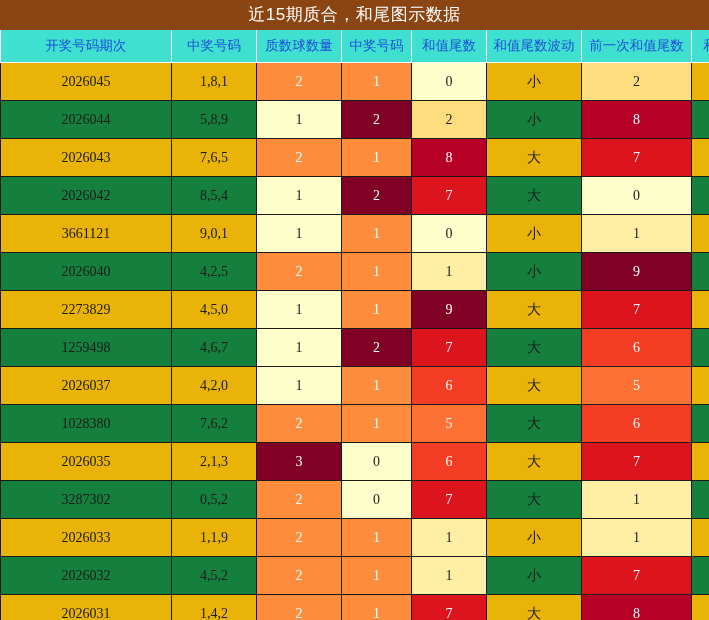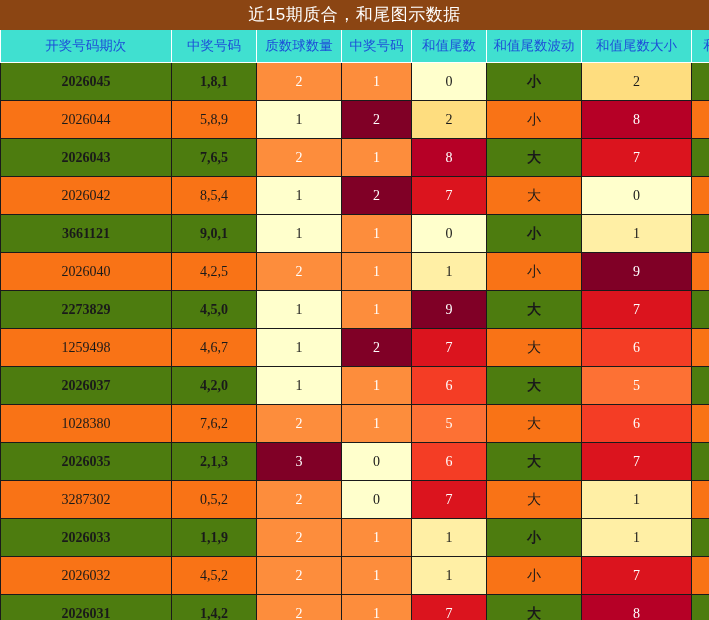--- a/index.html
+++ b/index.html
@@ -61,22 +61,22 @@
     color:#1a1a1a;
     border:1px solid #1a1a1a;
     font-family:"Liberation Serif","DejaVu Serif",serif;
   }
   tbody tr td.plain{
     border-left:1px solid #1a1a1a;
     border-right:1px solid #1a1a1a;
     border-top:1px solid #1a1a1a;
     border-bottom:1px solid #1a1a1a;
   }
-  tbody tr.odd td.plain{background:#4d7c0f;font-weight:bold;}
-  tbody tr.even td.plain{background:#f97316;}
+  tbody tr.odd td.plain{background:#eab308;}
+  tbody tr.even td.plain{background:#15803d;}
 
   td.heat{
     color:#ffffff;
     border:1px solid #1a1a1a;
   }
   td.heat.dark-text{color:#1a1a1a;}
 
   
 </style>
 </head>
@@ -98,21 +98,21 @@
         <col style="width: 104px;">
       </colgroup>
     <thead>
       <tr>
           <th>开奖号码期次</th>
           <th>中奖号码</th>
           <th>质数球数量</th>
           <th>中奖号码</th>
           <th>和值尾数</th>
           <th>和值尾数波动</th>
-          <th>和值尾数大小</th>
+          <th>前一次和值尾数</th>
           <th>和值尾数波动</th>
         </tr>
     </thead>
     <tbody>
         <tr class="odd">
           <td class="plain">2026045</td>
           <td class="plain">1,8,1</td>
           <td class="heat" style="background: rgb(253, 141, 60);">2</td>
           <td class="heat" style="background: rgb(253, 141, 60);">1</td>
           <td class="heat dark-text" style="background: rgb(255, 255, 204);">0</td>

